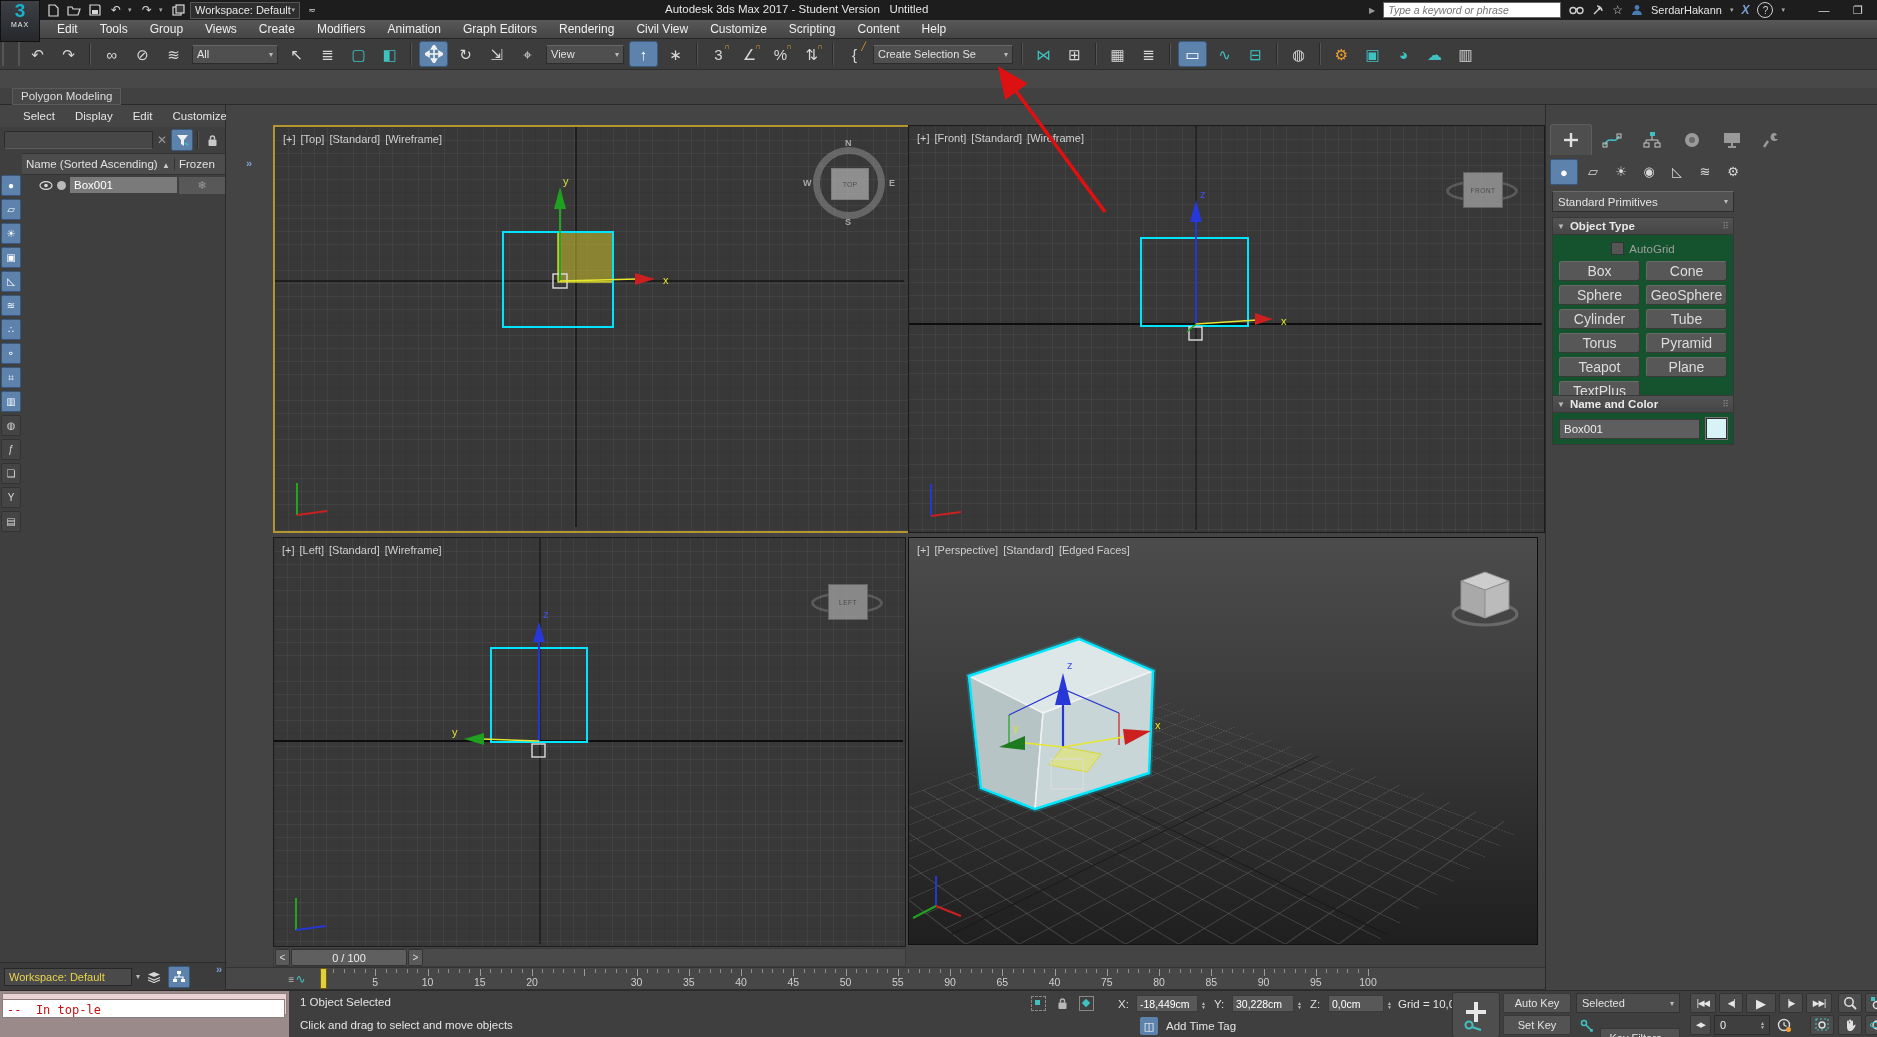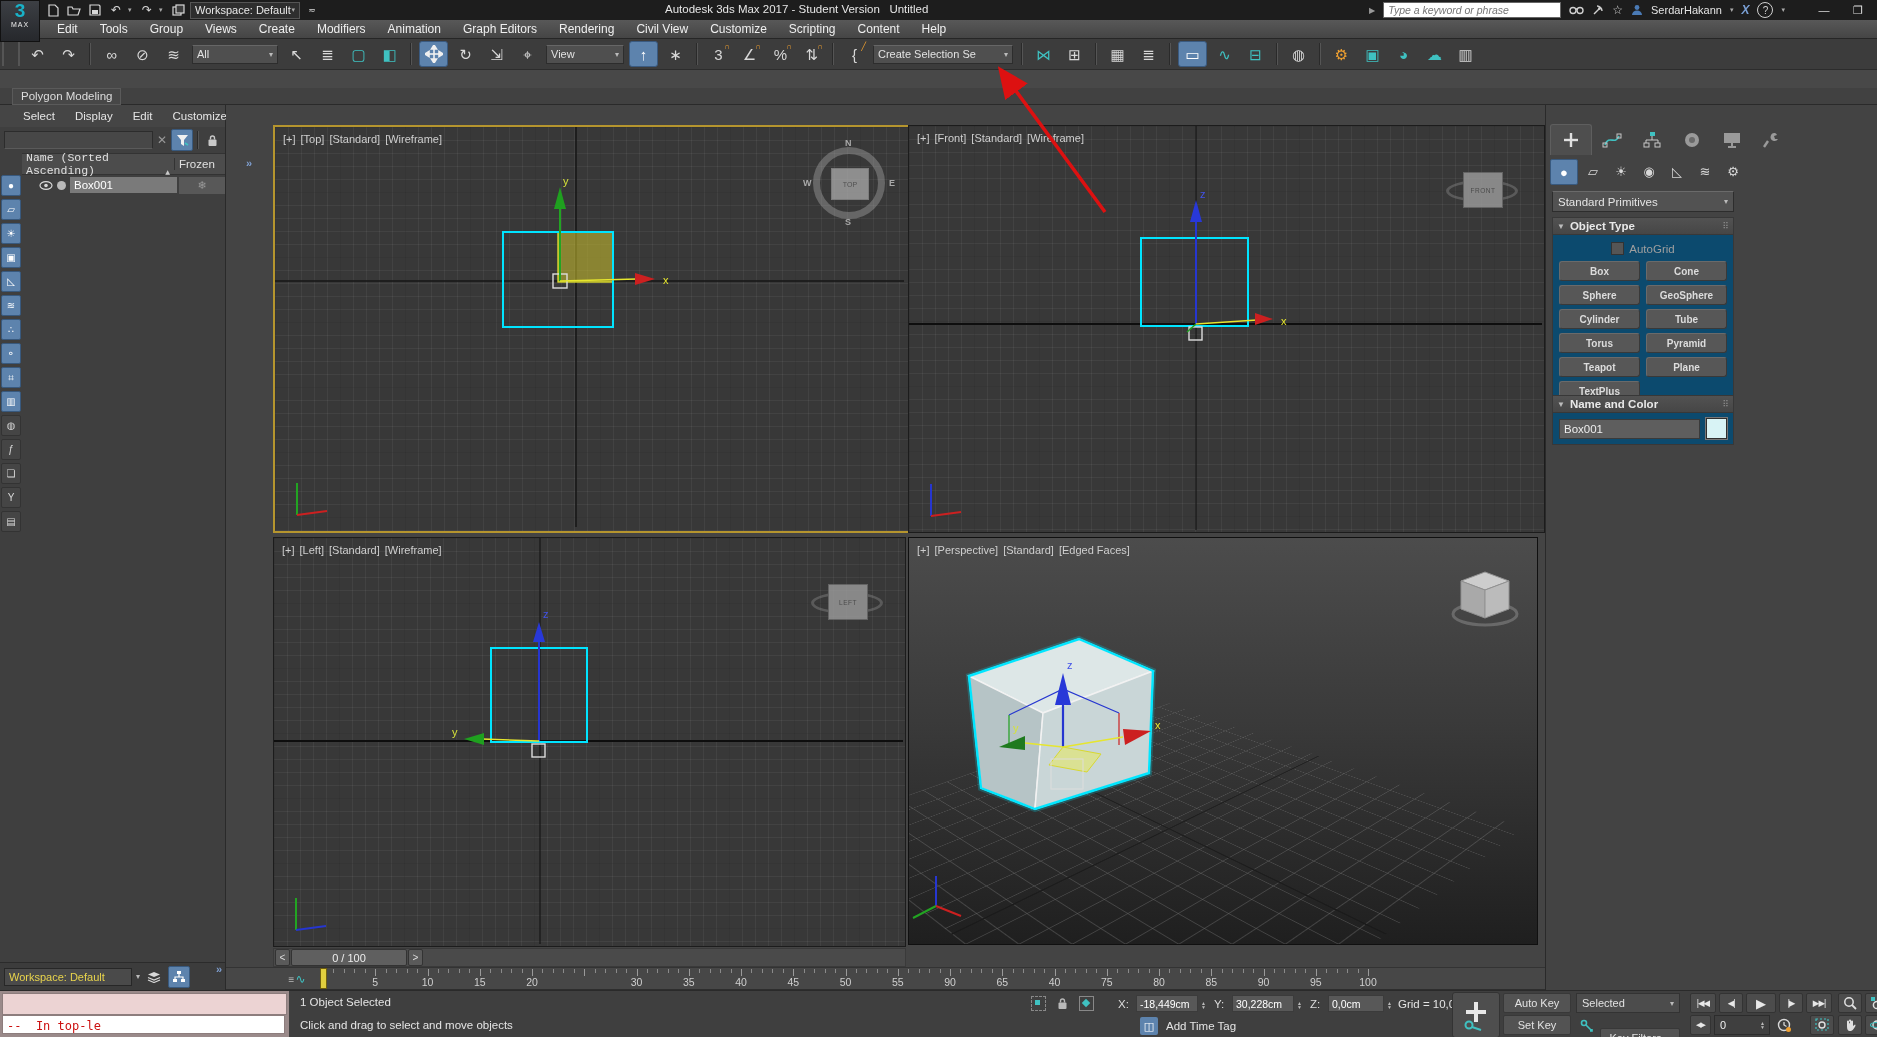--- a/index.html
+++ b/index.html
@@ -71,21 +71,21 @@
   .se-menu-item{padding:0 9px;font-size:11.5px;color:#e4e4e4;}
   .se-search-row{height:26px;display:flex;align-items:center;padding:0 4px;gap:4px;}
   #se-search{flex:1;height:16px;background:#474747;border:1px solid #2c2c2c;border-bottom-color:#5a5a5a;}
   .se-x{color:#999;font-size:12px;font-weight:bold;}
   .se-filter{width:20px;height:20px;background:#5d83ad;border:1px solid #38597e;border-radius:2px;
              display:flex;align-items:center;justify-content:center;}
   .se-vline{width:1px;height:18px;background:#2a2a2a;border-right:1px solid #555;}
   .se-lock{width:18px;height:20px;display:flex;align-items:center;justify-content:center;}
   .se-header{height:20px;display:flex;align-items:center;background:#4c4c4c;border-top:1px solid #333;
              border-bottom:1px solid #333;margin-left:22px;font-size:11.5px;color:#e0e0e0;}
-  .se-header .name-col{flex:1;padding-left:4px;display:flex;align-items:flex-end;justify-content:space-between;font-family:Liberation Mono, monospace;}
+  .se-header .name-col{flex:1;padding-left:4px;display:flex;align-items:flex-end;justify-content:space-between;}
   .se-header .sort-arrow{font-size:8px;color:#ccc;margin-right:4px;}
   .se-header .frozen-col{width:46px;border-left:1px solid #333;padding-left:4px;}
   .se-row{height:20px;display:flex;align-items:center;margin-left:22px;font-size:11.5px;}
   .se-row .row-icons{width:44px;display:flex;align-items:center;gap:4px;justify-content:flex-end;padding-right:4px;}
   .se-dot{width:9px;height:9px;border-radius:50%;background:#b9b9b9;display:inline-block;}
   .se-row .row-name{flex:1;background:#7a7a7a;color:#fff;padding:2px 4px;}
   .se-row .row-frozen{width:46px;text-align:center;color:#9a9a9a;font-size:11px;background:#585858;margin-left:2px;padding:2px 0;}
   #seFilterStrip{position:absolute;top:48px;left:1px;width:21px;display:flex;flex-direction:column;gap:3px;padding-top:22px;}
   .se-filter-btn{width:18px;height:19px;background:#454545;border:1px solid #333;border-radius:2px;
                  display:flex;align-items:center;justify-content:center;color:#d8d8d8;font-size:10px;}
@@ -170,38 +170,38 @@
   .cp-cat.active{background:#5d83ad;border:1px solid #38597e;color:#fff;}
   #cpDrop{position:absolute;top:86px;left:6px;width:182px;height:21px;background:#525252;border:1px solid #2d2d2d;
           border-top-color:#6a6a6a;display:flex;align-items:center;justify-content:space-between;
           padding:0 5px;box-sizing:border-box;font-size:11.5px;color:#e4e4e4;}
   .rollout{position:absolute;left:6px;width:182px;}
   .ro-header{height:18px;background:linear-gradient(#525252,#464646);border:1px solid #383838;
              display:flex;align-items:center;padding:0 4px;gap:5px;box-sizing:border-box;}
   .ro-header .tri{font-size:8px;color:#bbb;}
   .ro-header .ro-title{font-weight:bold;font-size:11.5px;color:#e8e8e8;flex:1;}
   .ro-header .grip-dots{color:#8a8a8a;font-size:9px;}
-  .ro-body{background:#0c4a6e;border:1px solid #383838;border-top:none;padding:5px 6px;box-sizing:border-box;}
+  .ro-body{background:#14532d;border:1px solid #383838;border-top:none;padding:5px 6px;box-sizing:border-box;}
   .autogrid-row{display:flex;align-items:center;justify-content:center;gap:5px;height:17px;margin-bottom:4px;}
   .checkbox{width:11px;height:11px;background:#555;border:1px solid #333;}
   .autogrid-label{color:#9f9f9f;font-size:11.5px;}
   .ot-grid{display:grid;grid-template-columns:1fr 1fr;gap:4px 6px;}
   .ot-btn{height:18px;background:#575757;border:1px solid #6a6a6a;border-bottom-color:#393939;border-right-color:#393939;
-          border-radius:3px;color:#dcdcdc;font-size:10px;display:flex;align-items:center;justify-content:center;font-weight:bold;}
+          border-radius:3px;color:#dcdcdc;font-size:14px;display:flex;align-items:center;justify-content:center;}
   .nc-row{display:flex;align-items:center;gap:6px;}
   #objNameField{flex:1;height:18px;background:#5e5e5e;border:1px solid #3a3a3a;color:#eee;font-size:11.5px;
                 display:flex;align-items:center;padding:0 4px;}
   #colorSwatch{width:19px;height:19px;border:1px solid #2e2e2e;outline:1px solid #777;}
 
   
   #statusbar{position:absolute;top:990px;left:0;width:1877px;height:47px;background:#3f3f3f;
              border-top:1px solid #2a2a2a;box-sizing:border-box;overflow:hidden;}
   #listener{position:absolute;left:0;top:0;width:289px;height:47px;background:#9a8a8a;}
   #listenerPink{position:absolute;left:2px;top:2px;width:283px;height:20px;background:#ecd3d3;border:1px solid #8d7d7d;}
-  #listenerWhite{position:absolute;left:2px;top:24px;width:283px;height:19px;background:#ffffff;border:1px solid #8d7d7d;
+  #listenerWhite{position:absolute;left:2px;top:8px;width:283px;height:19px;background:#ffffff;border:1px solid #8d7d7d;
                  overflow:hidden;white-space:pre;font-family:"DejaVu Sans Mono","Liberation Mono",monospace;
                  font-size:12px;color:#cc1111;line-height:20px;padding-left:4px;box-sizing:border-box;}
   #selStatus{position:absolute;left:300px;top:5px;font-size:11.5px;color:#e4e4e4;}
   #promptLine{position:absolute;left:300px;top:28px;font-size:11.5px;color:#e4e4e4;}
   .mini-ico{width:17px;height:17px;display:flex;align-items:center;justify-content:center;}
   #miniIcons{position:absolute;left:1030px;top:4px;display:flex;gap:7px;}
   .iso-box{width:13px;height:13px;border:1px dashed #888;position:relative;}
   .iso-box::after{content:"";position:absolute;left:3px;top:3px;width:5px;height:5px;background:#3fc1c1;}
   .absmode-box{width:13px;height:13px;border:1px solid #888;position:relative;}
   .absmode-box::after{content:"";position:absolute;left:3px;top:3px;width:6px;height:6px;background:#3fc1c1;transform:rotate(45deg);}

